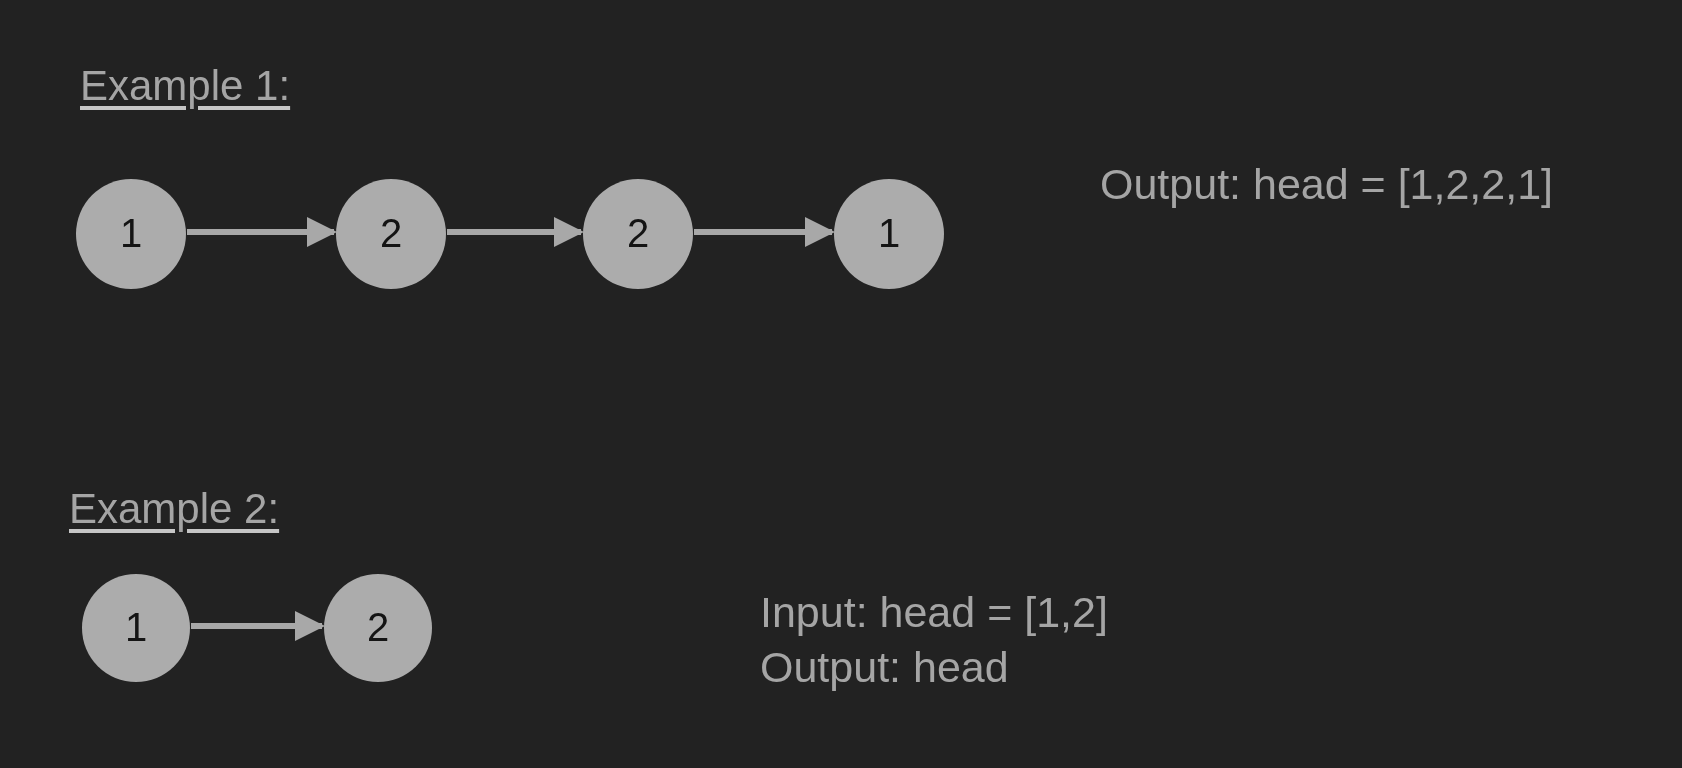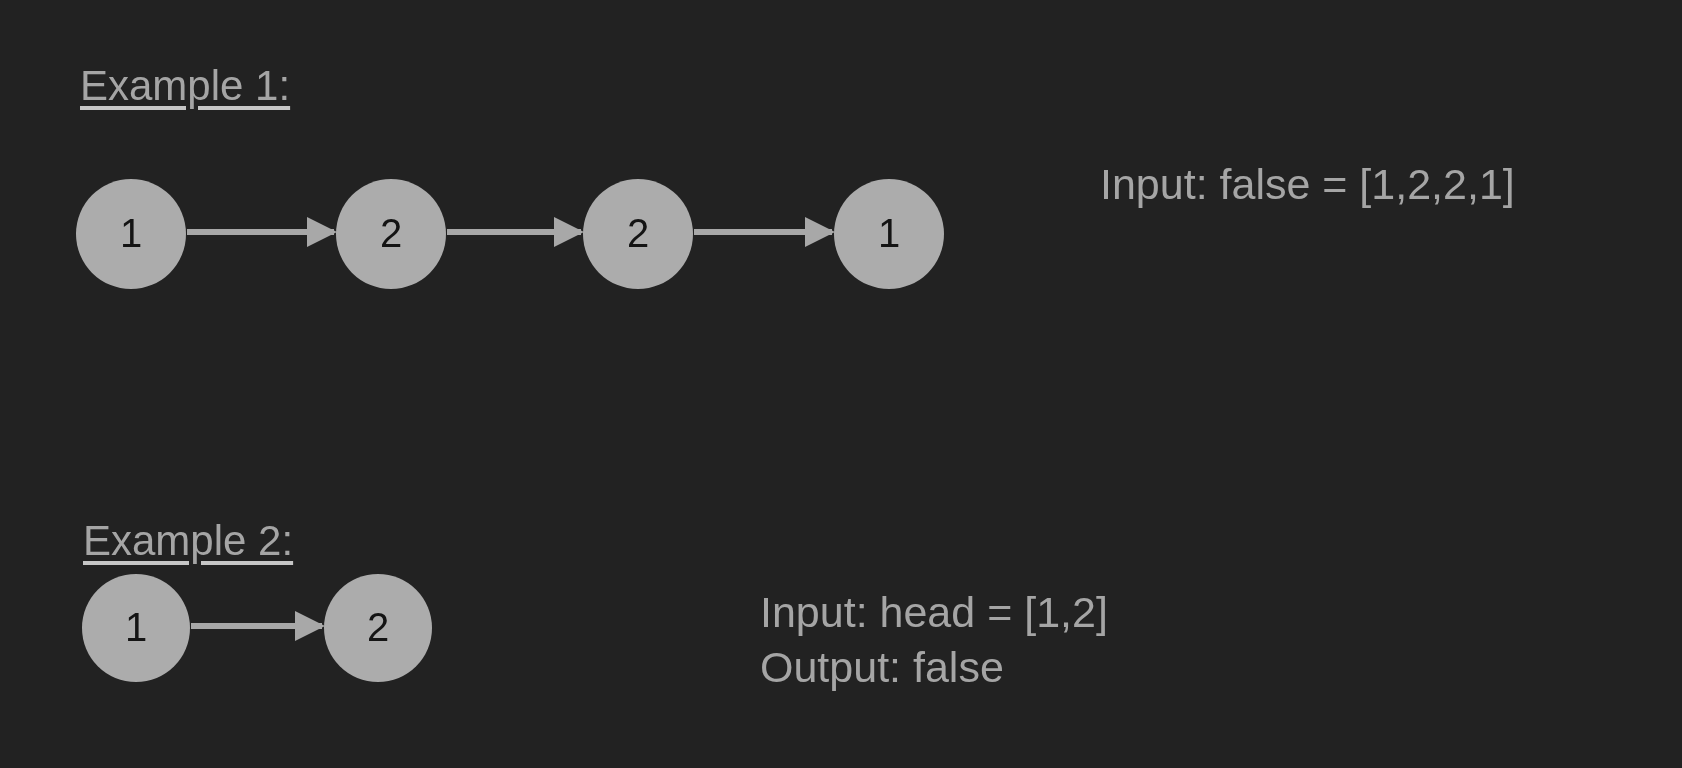--- a/index.html
+++ b/index.html
@@ -21,21 +21,21 @@
     position: absolute;
     font-size: 42px;
     color: #a5a5a5;
     text-decoration: underline;
     text-decoration-color: #c6c6c6;
     text-decoration-thickness: 3.5px;
     text-underline-offset: 6px;
     white-space: nowrap;
   }
   .heading-1 { left: 80px;  top: 62px;  }
-  .heading-2 { left: 83px;  top: 485px; margin-top: 32px; }
+  .heading-2 { left: 69px;  top: 485px; }
   .io-block {
     position: absolute;
     font-size: 43px;
     line-height: 55px;
     color: #a5a5a5;
     white-space: nowrap;
   }
   .io-1 { left: 1100px; top: 157px; }
   .io-2 { left: 760px;  top: 560px; margin-top: 25px; }
   svg.diagram {
@@ -51,28 +51,28 @@
   }
 </style>
 </head>
 <body>
 
 <div class="stage">
 
   <div class="heading heading-1">Example 1:</div>
 
   <div class="io-block io-1">
-    <div>Input: false = [1,2,2,1]</div>
+    <div>Output: head = [1,2,2,1]</div>
   </div>
 
   <div class="heading heading-2">Example 2:</div>
 
   <div class="io-block io-2">
     <div>Input: head = [1,2]</div>
-    <div>Output: false</div>
+    <div>Output: head</div>
   </div>
 
   <svg class="diagram" id="diagram" viewBox="0 0 1682 768">
     <defs>
       <marker id="arrowhead" viewBox="0 0 10 10" refX="9" refY="5" markerWidth="6.4" markerHeight="5" orient="auto-start-reverse">
         <path id="arrowhead-path" d="M 0 0 L 10 5 L 0 10 z" fill="#a8a8a8"></path>
       </marker>
     </defs>
   <line x1="187" y1="232" x2="334" y2="232" stroke="#a8a8a8" stroke-width="6" marker-end="url(#arrowhead)"></line>
       <line x1="447" y1="232" x2="581" y2="232" stroke="#a8a8a8" stroke-width="6" marker-end="url(#arrowhead)"></line>

